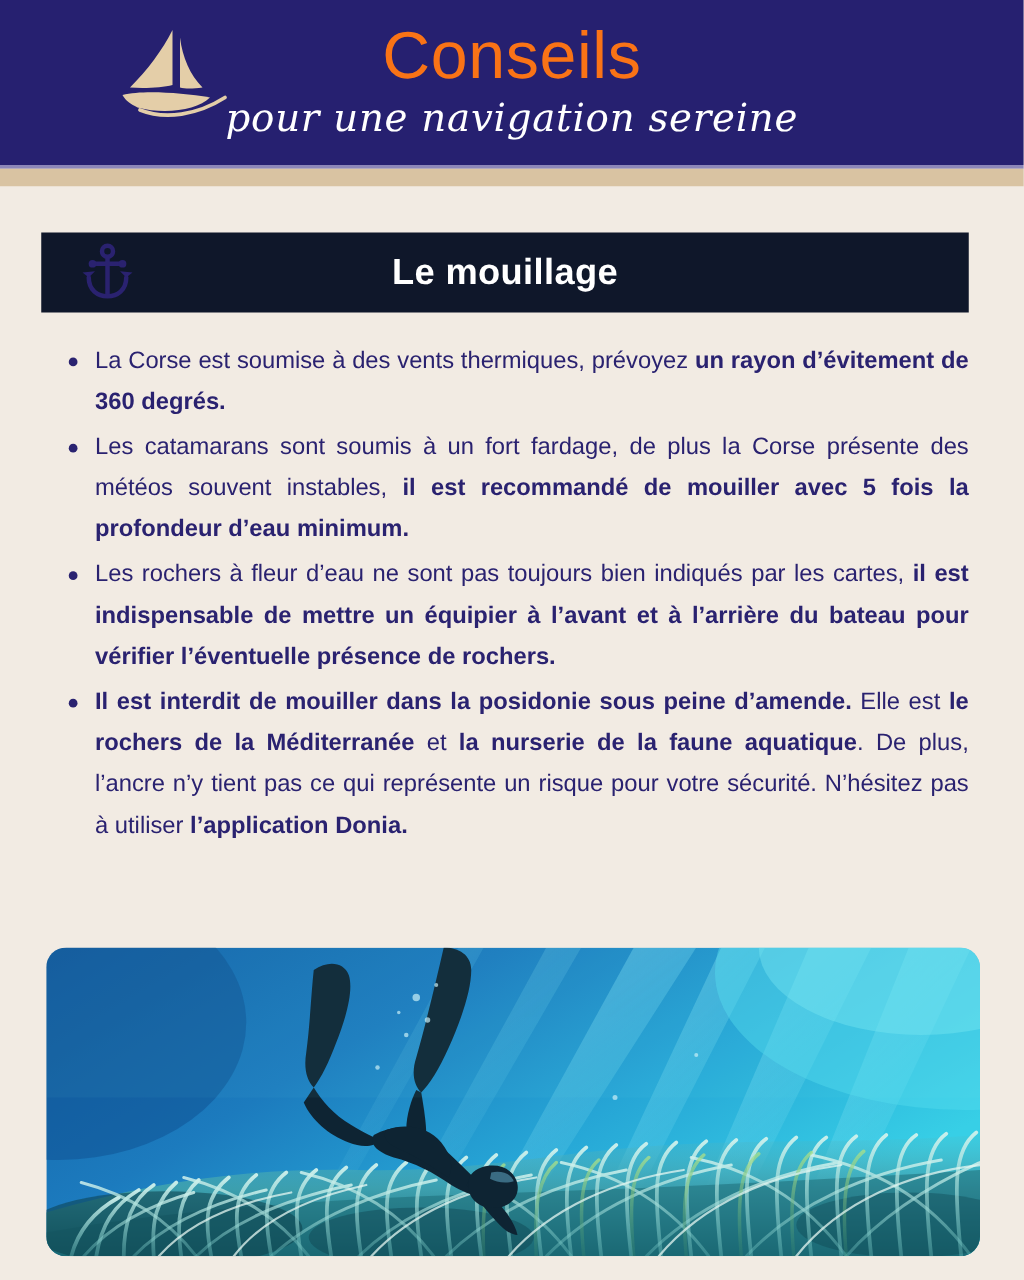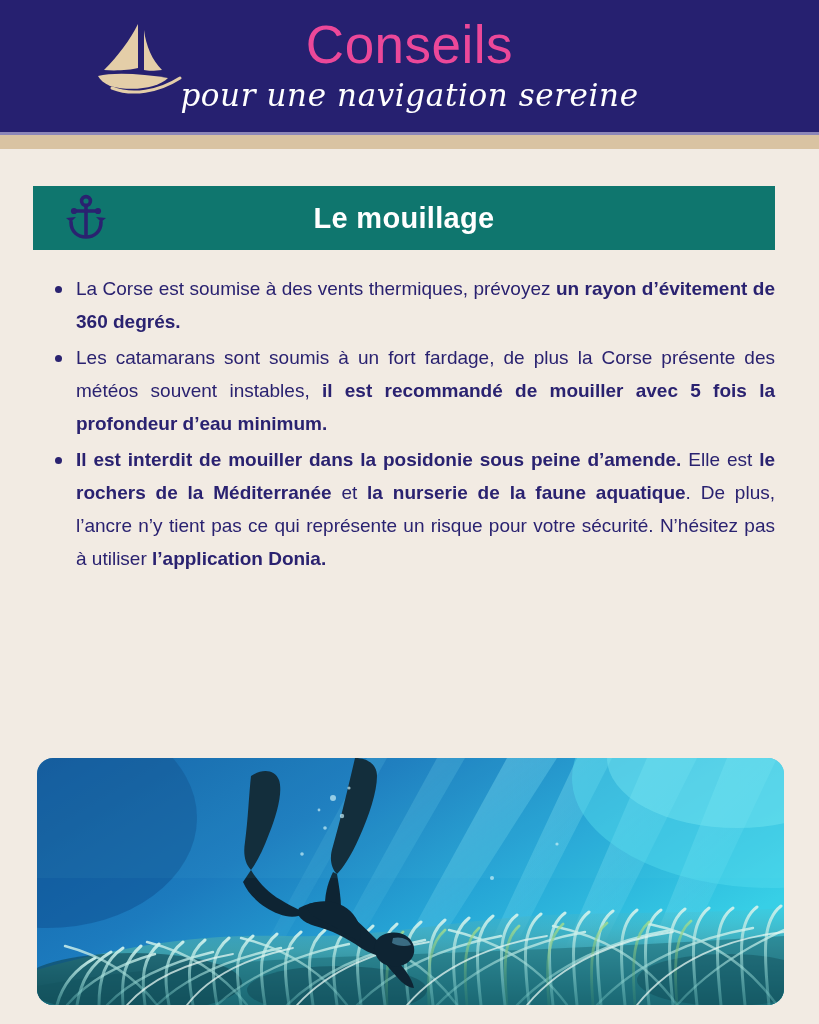--- a/index.html
+++ b/index.html
@@ -40,21 +40,21 @@
     flex-direction: column;
     align-items: center;
     justify-content: flex-start;
     pointer-events: none;
   }
   .title {
     margin-top: 16px;
     font-size: 53px;
     line-height: 58px;
     letter-spacing: 0.5px;
-    color: #ec4899;
+    color: #f97316;
     font-weight: 400;
     font-family: "Liberation Sans", sans-serif;
   }
   .subtitle {
     margin-top: 6px;
     font-size: 31px;
     line-height: 30px;
     color: #FFFFFF;
     font-style: italic;
     font-family: "DejaVu Serif", serif;
@@ -77,21 +77,21 @@
     position: relative;
     margin-top: 37px;
     height: 64px;
   }
   .section-bar {
     position: absolute;
     left: 33px;
     top: 0;
     width: 742px;
     height: 64px;
-    background: #0f766e;
+    background: #0f172a;
     display: flex;
     align-items: center;
   }
   .anchor-icon {
     position: absolute;
     left: 29px;
     top: 8px;
     width: 48px;
     height: 48px;
   }
@@ -198,20 +198,21 @@
       </svg>
     </div>
     <div class="section-title">Le mouillage</div>
   </div>
 </div>
 
 <div class="content">
   <ul class="bullet-list">
     <li class="bullet-item"><span>La Corse est soumise à des vents thermiques, prévoyez </span><b>un rayon d’évitement de 360 degrés.</b></li>
     <li class="bullet-item"><span>Les catamarans sont soumis à un fort fardage, de plus la Corse présente des météos souvent instables, </span><b>il est recommandé de mouiller avec 5 fois la profondeur d’eau minimum.</b></li>
+    <li class="bullet-item"><span>Les rochers à fleur d’eau ne sont pas toujours bien indiqués par les cartes, </span><b>il est indispensable de mettre un équipier à l’avant et à l’arrière du bateau pour vérifier l’éventuelle présence de rochers.</b></li>
     <li class="bullet-item"><b>Il est interdit de mouiller dans la posidonie sous peine d’amende.</b><span> Elle est </span><b>le rochers de la Méditerranée</b><span> et </span><b>la nurserie de la faune aquatique</b><span>. De plus, l’ancre n’y tient pas ce qui représente un risque pour votre sécurité.  N’hésitez pas à utiliser </span><b>l’application Donia.</b></li>
   </ul>
 </div>
 
 <div class="photo">
   <svg viewBox="0 0 747 247" xmlns="http://www.w3.org/2000/svg" preserveAspectRatio="none">
     <defs>
       <linearGradient id="water" x1="0" y1="0" x2="1" y2="0.55">
         <stop offset="0%" stop-color="#1360A6"></stop>
         <stop offset="38%" stop-color="#1C7BBE"></stop>

